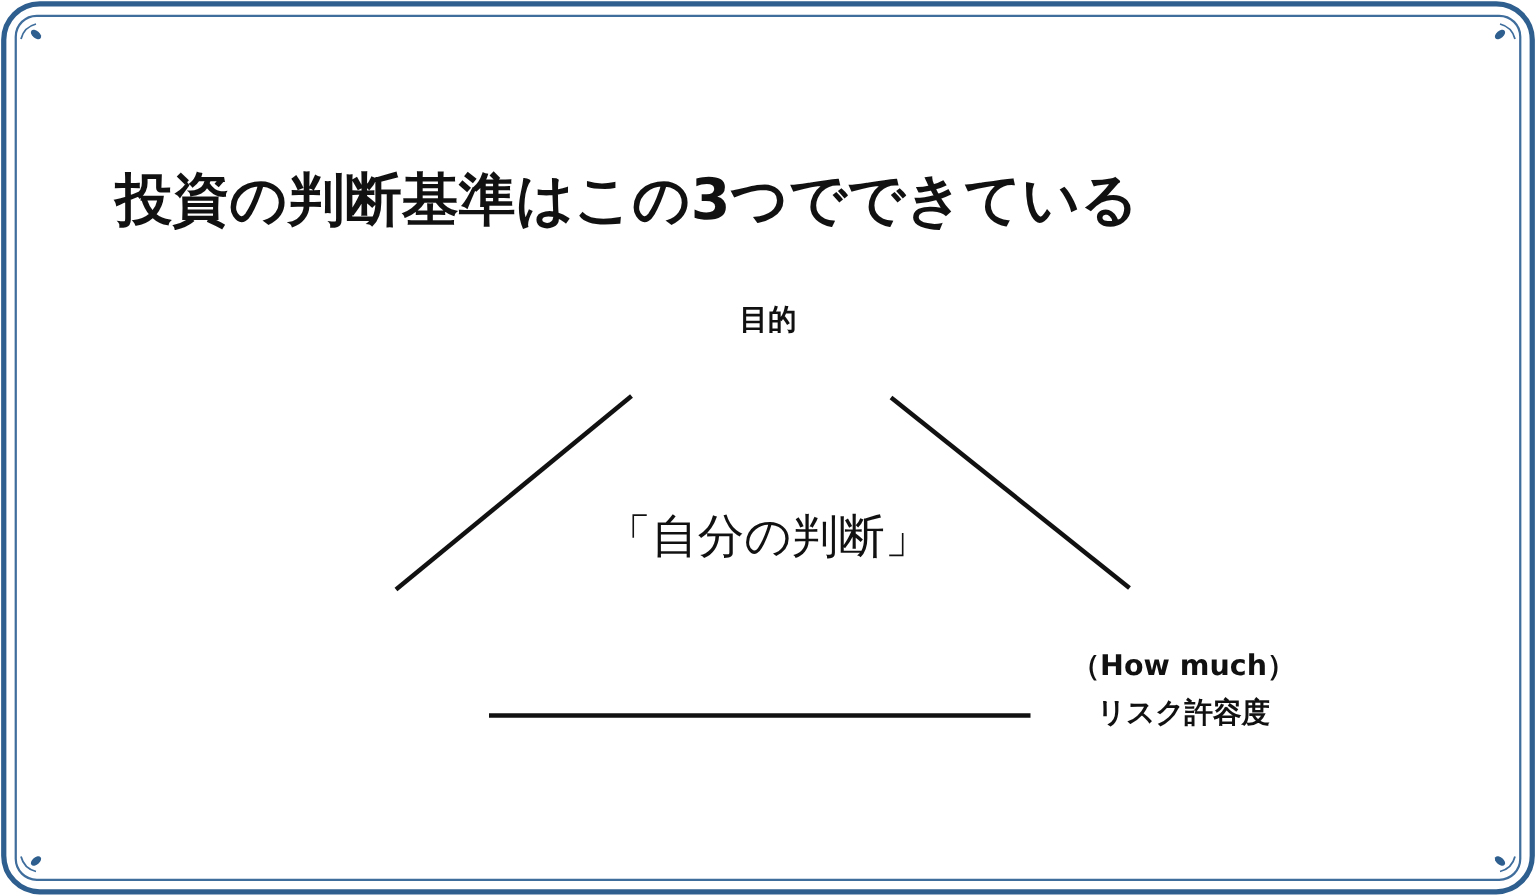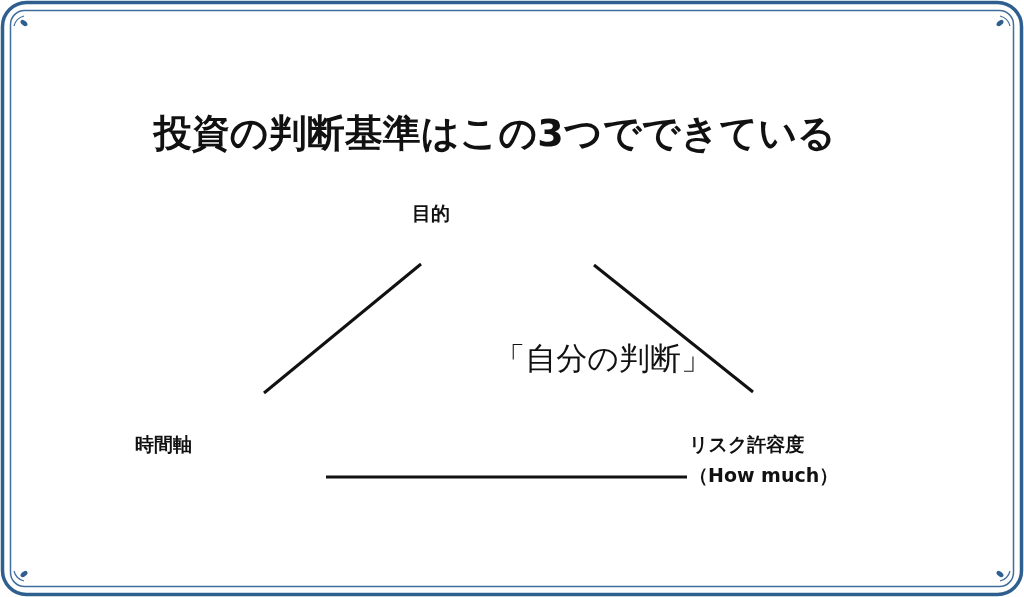--- a/index.html
+++ b/index.html
@@ -18,44 +18,45 @@
   .frame-svg {
     position: absolute;
     left: 0; top: 0;
     width: 1024px; height: 597px;
   }
   .title {
     position: absolute;
     left: 0;
     top: 108px;
     width: 836px;
-    text-align: right;
+    text-align: center;
     font-size: 38px;
     font-weight: bold;
     letter-spacing: 0px;
     line-height: 50px;
     color: #111111;
   }
   .node {
     position: absolute;
+    text-align: center;
     font-weight: bold;
     font-size: 19px;
     line-height: 31px;
     color: #111111;
   }
   .node span { display: block; white-space: nowrap; }
   .node-why { left: 412px; top: 198px; width: 200px; }
   .node-when { left: 135px; top: 429px; width: 200px; }
   .node-howmuch { left: 689px; top: 429px; width: 200px; }
   .center-label {
     position: absolute;
     left: 312px;
     top: 336px;
     width: 400px;
-    text-align: right;
+    text-align: center;
     font-size: 31px;
     line-height: 44px;
     font-weight: normal;
     color: #111111;
   }
   .lines-svg {
     position: absolute;
     left: 0; top: 0;
     width: 1024px; height: 597px;
     pointer-events: none;
@@ -96,19 +97,18 @@
   <line x1="326" y1="477" x2="687" y2="477" stroke="#111111" stroke-width="3"></line>
 </svg>
 
 <div class="node node-why">
   <span>目的</span>
 </div>
 
 <div class="center-label">「自分の判断」</div>
 
 <div class="node node-when">
-  <span>時間軸</span>
 </div>
 
 <div class="node node-howmuch">
+  <span>（How much）</span>
   <span>リスク許容度</span>
-  <span>（How much）</span>
 </div>
 
 </body></html>

